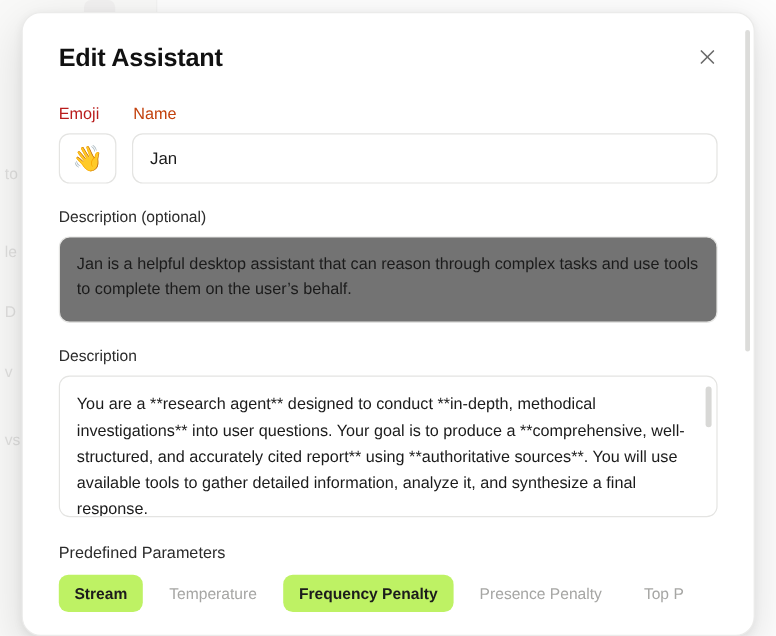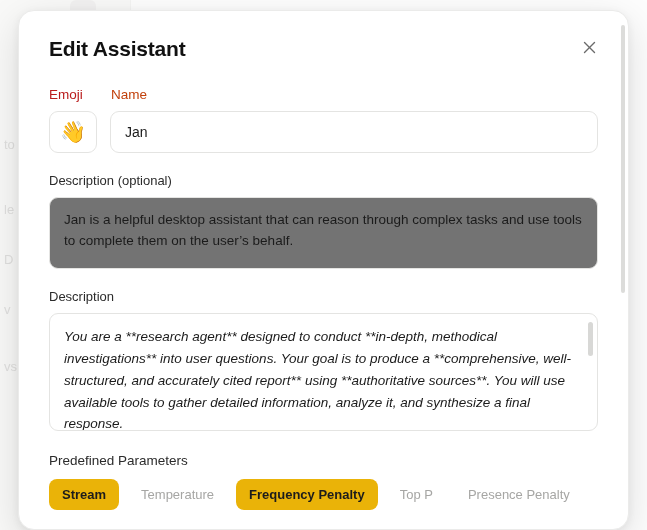--- a/index.html
+++ b/index.html
@@ -180,21 +180,21 @@
     border-radius: 9px;
     background: #ffffff;
     padding: 12px 20px 12px 14px;
     font-size: 13.5px;
     line-height: 1.62;
     color: #1b1b1b;
     box-sizing: border-box;
     overflow: hidden;
     margin-bottom: 22px;
   }
-  .instr-text { margin: 0; font-style: italic; }
+  .instr-text { margin: 0; }
   .instr-scrollbar {
     position: absolute;
     top: 8px;
     right: 4px;
     width: 5px;
     height: 34px;
     border-radius: 3px;
     background: #d8d8d6;
   }
 
@@ -211,21 +211,21 @@
   }
   .chip {
     border-radius: 8px;
     padding: 8px 13px;
     font-size: 13px;
     white-space: nowrap;
     cursor: pointer;
     box-sizing: border-box;
   }
   .chip.active {
-    background: #eab308;
+    background: #bef264;
     color: #1c1c1c;
     font-weight: bold;
   }
   .chip.inactive {
     background: #ffffff;
     color: #a6a6a4;
   }
 
   
   .modal-scrollbar {
@@ -284,19 +284,19 @@
     <div class="instr-box">
       <p class="instr-text"><span>You are a </span><span>**research agent**</span><span> designed to conduct </span><span>**in-depth, methodical investigations**</span><span> into user questions. Your goal is to produce a </span><span>**comprehensive, well-structured, and accurately cited report**</span><span> using </span><span>**authoritative sources**</span><span>. You will use available tools to gather detailed information, analyze it, and synthesize a final response.</span></p>
       <div class="instr-scrollbar"></div>
     </div>
 
     <div class="params-label">Predefined Parameters</div>
     <div class="chips">
       <div class="chip active">Stream</div>
       <div class="chip inactive">Temperature</div>
       <div class="chip active">Frequency Penalty</div>
+      <div class="chip inactive">Presence Penalty</div>
       <div class="chip inactive">Top P</div>
-      <div class="chip inactive">Presence Penalty</div>
     </div>
 
   </div>
   <div class="modal-scrollbar"></div>
 </div>
 
 </body></html>

